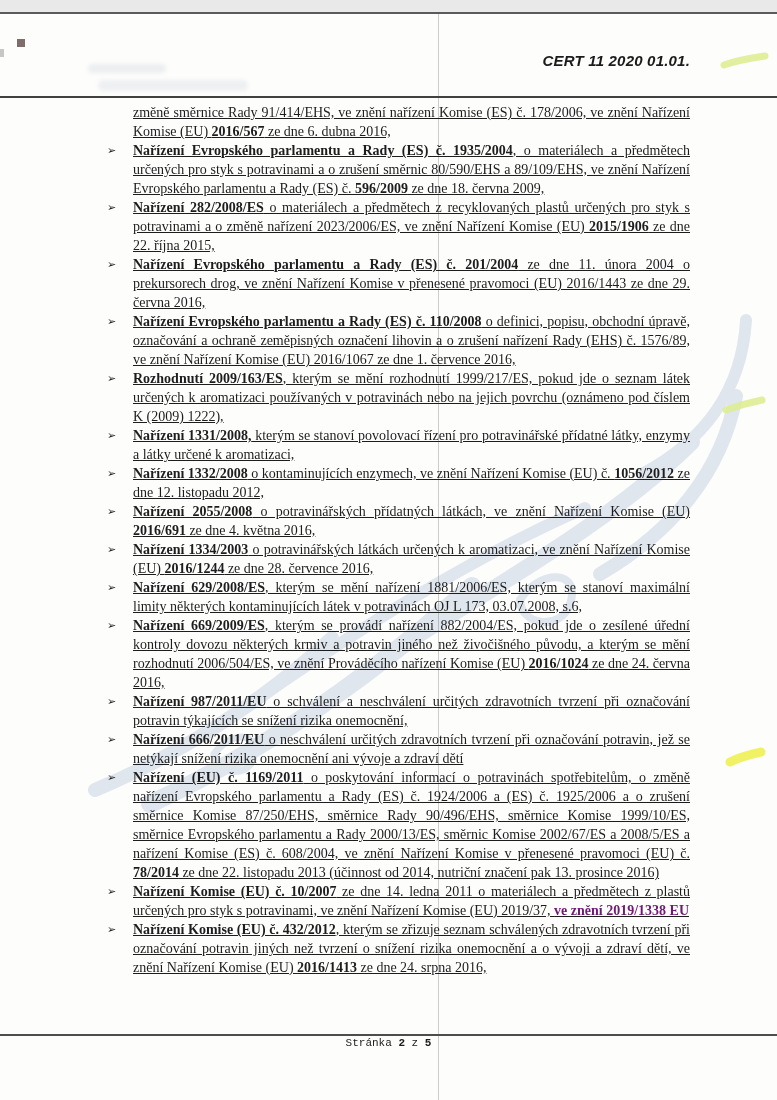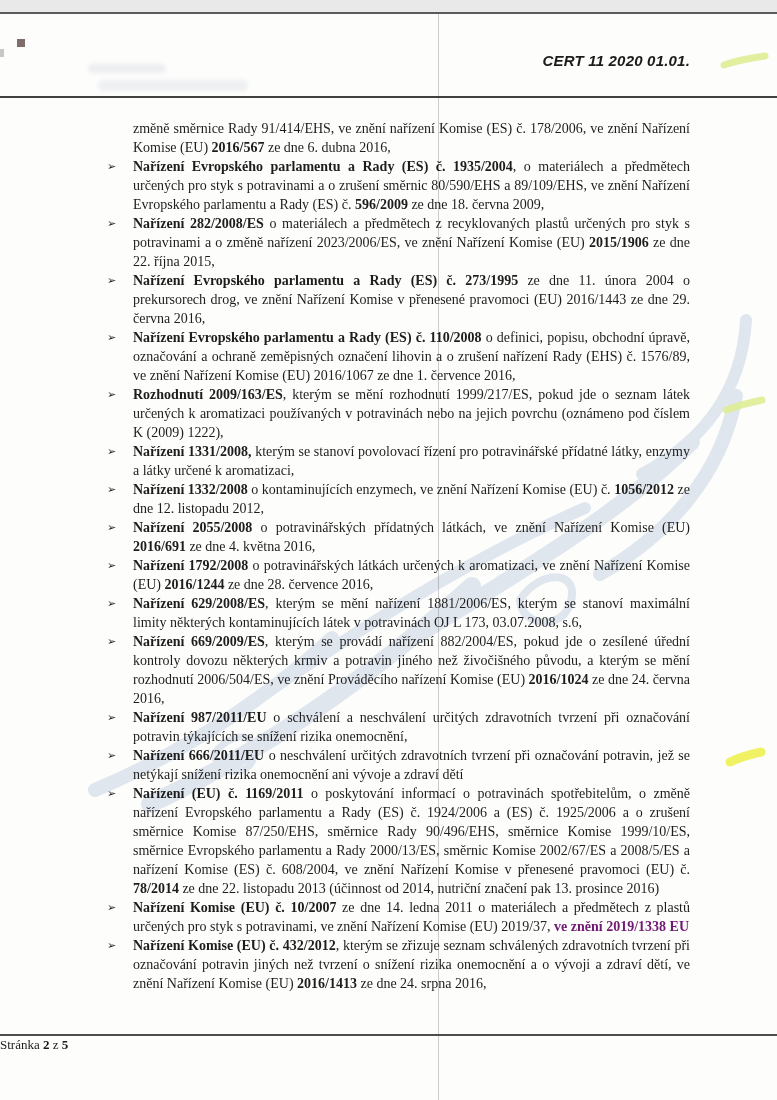--- a/index.html
+++ b/index.html
@@ -18,34 +18,34 @@
   .header-code{
     position:absolute;top:40px;right:87px;
     font-family:"Liberation Sans", sans-serif;font-style:italic;font-weight:bold;
     font-size:15px;letter-spacing:.2px;color:#1b1b1b;
   }
   .hrule{position:absolute;left:0;right:0;background:#414141;}
   .rule-header{top:84px;height:2px;}
   .rule-footer{top:1022px;height:2px;background:#4d4d4d;}
   .watermark-svg,.highlight-svg{position:absolute;left:0;top:0;pointer-events:none;}
   .textblock{
-    position:absolute;left:133px;width:557px;top:107px;
-    font-size:14px;line-height:19px;text-align:justify;
+    position:absolute;left:133px;width:557px;top:91px;
+    font-size:14px;line-height:19px;text-align:justify;text-decoration:underline;
   }
   .para{margin:0;}
   .item{position:relative;margin:0;}
   .marker{
     position:absolute;left:-26px;top:2px;font-size:11px;line-height:15px;
     font-family:"DejaVu Sans", sans-serif;color:#222;
   }
   .b{font-weight:bold;}
   .red{font-weight:bold;}
   .footer-text{
-    position:absolute;top:1025px;left:0;right:0;
-    font-family:Liberation Serif, serif;font-size:13px;color:#1b1b1b;
+    position:absolute;top:1025px;left:0;right:0;text-align:center;
+    font-family:Liberation Mono, monospace;font-size:11px;color:#1b1b1b;
   }
 </style>
 </head>
 <body>
 
 <div class="page">
 
   <div class="scan-topline"></div>
   <div class="corner-mark"></div>
   <div class="edge-mark"></div>
@@ -79,27 +79,27 @@
 
   <div class="header-code">CERT 11 2020 01.01.</div>
 
   <div class="hrule rule-header"></div>
 
   <div class="textblock">
     <p class="para" id="intro"><span>změně směrnice Rady 91/414/EHS, ve znění nařízení Komise (ES) č. 178/2006, ve znění Nařízení Komise (EU) </span><span class="b">2016/567</span><span> ze dne 6. dubna 2016,</span></p>
     <div id="items">
         <div class="item"><span class="marker">➢</span><span class="b">Nařízení Evropského parlamentu a Rady (ES) č. 1935/2004</span><span>, o materiálech a předmětech určených pro styk s potravinami a o zrušení směrnic 80/590/EHS a 89/109/EHS, ve znění Nařízení Evropského parlamentu a Rady (ES) č. </span><span class="b">596/2009</span><span> ze dne 18. června 2009,</span></div>
         <div class="item"><span class="marker">➢</span><span class="b">Nařízení 282/2008/ES</span><span> o materiálech a předmětech z recyklovaných plastů určených pro styk s potravinami a o změně nařízení 2023/2006/ES, ve znění Nařízení Komise (EU) </span><span class="b">2015/1906</span><span> ze dne 22. října 2015,</span></div>
-        <div class="item"><span class="marker">➢</span><span class="b">Nařízení Evropského parlamentu a Rady (ES) č. 273/1995</span><span> ze dne 11. února 2004 o prekursorech drog, ve znění Nařízení Komise v přenesené pravomoci (EU) 2016/1443 ze dne 29. června 2016,</span></div>
+        <div class="item"><span class="marker">➢</span><span class="b">Nařízení Evropského parlamentu a Rady (ES) č. 201/2004</span><span> ze dne 11. února 2004 o prekursorech drog, ve znění Nařízení Komise v přenesené pravomoci (EU) 2016/1443 ze dne 29. června 2016,</span></div>
         <div class="item"><span class="marker">➢</span><span class="b">Nařízení Evropského parlamentu a Rady (ES) č. 110/2008</span><span> o definici, popisu, obchodní úpravě, označování a ochraně zeměpisných označení lihovin a o zrušení nařízení Rady (EHS) č. 1576/89, ve znění Nařízení Komise (EU) 2016/1067 ze dne 1. července 2016,</span></div>
         <div class="item"><span class="marker">➢</span><span class="b">Rozhodnutí 2009/163/ES</span><span>, kterým se mění rozhodnutí 1999/217/ES, pokud jde o seznam látek určených k aromatizaci používaných v potravinách nebo na jejich povrchu (oznámeno pod číslem K (2009) 1222),</span></div>
         <div class="item"><span class="marker">➢</span><span class="b">Nařízení 1331/2008,</span><span> kterým se stanoví povolovací řízení pro potravinářské přídatné látky, enzymy a látky určené k aromatizaci,</span></div>
         <div class="item"><span class="marker">➢</span><span class="b">Nařízení 1332/2008</span><span> o kontaminujících enzymech, ve znění Nařízení Komise (EU) č. </span><span class="b">1056/2012</span><span> ze dne 12. listopadu 2012,</span></div>
         <div class="item"><span class="marker">➢</span><span class="b">Nařízení 2055/2008</span><span> o potravinářských přídatných látkách, ve znění Nařízení Komise (EU) </span><span class="b">2016/691</span><span> ze dne 4. května 2016,</span></div>
-        <div class="item"><span class="marker">➢</span><span class="b">Nařízení 1792/2008</span><span> o potravinářských látkách určených k aromatizaci, ve znění Nařízení Komise (EU) </span><span class="b">2016/1244</span><span> ze dne 28. července 2016,</span></div>
+        <div class="item"><span class="marker">➢</span><span class="b">Nařízení 1334/2003</span><span> o potravinářských látkách určených k aromatizaci, ve znění Nařízení Komise (EU) </span><span class="b">2016/1244</span><span> ze dne 28. července 2016,</span></div>
         <div class="item"><span class="marker">➢</span><span class="b">Nařízení 629/2008/ES</span><span>, kterým se mění nařízení 1881/2006/ES, kterým se stanoví maximální limity některých kontaminujících látek v potravinách OJ L 173, 03.07.2008, s.6,</span></div>
         <div class="item"><span class="marker">➢</span><span class="b">Nařízení 669/2009/ES</span><span>, kterým se provádí nařízení 882/2004/ES, pokud jde o zesílené úřední kontroly dovozu některých krmiv a potravin jiného než živočišného původu, a kterým se mění rozhodnutí 2006/504/ES, ve znění Prováděcího nařízení Komise (EU) </span><span class="b">2016/1024</span><span> ze dne 24. června 2016,</span></div>
         <div class="item"><span class="marker">➢</span><span class="b">Nařízení 987/2011/EU</span><span> o schválení a neschválení určitých zdravotních tvrzení při označování potravin týkajících se snížení rizika onemocnění,</span></div>
         <div class="item"><span class="marker">➢</span><span class="b">Nařízení 666/2011/EU</span><span> o neschválení určitých zdravotních tvrzení při označování potravin, jež se netýkají snížení rizika onemocnění ani vývoje a zdraví dětí</span></div>
         <div class="item"><span class="marker">➢</span><span class="b">Nařízení (EU) č. 1169/2011</span><span> o poskytování informací o potravinách spotřebitelům, o změně nařízení Evropského parlamentu a Rady (ES) č. 1924/2006 a (ES) č. 1925/2006 a o zrušení směrnice Komise 87/250/EHS, směrnice Rady 90/496/EHS, směrnice Komise 1999/10/ES, směrnice Evropského parlamentu a Rady 2000/13/ES, směrnic Komise 2002/67/ES a 2008/5/ES a nařízení Komise (ES) č. 608/2004, ve znění Nařízení Komise v přenesené pravomoci (EU) č. </span><span class="b">78/2014</span><span> ze dne 22. listopadu 2013 (účinnost od 2014, nutriční značení pak 13. prosince 2016)</span></div>
         <div class="item"><span class="marker">➢</span><span class="b">Nařízení Komise (EU) č. 10/2007</span><span> ze dne 14. ledna 2011 o materiálech a předmětech z plastů určených pro styk s potravinami, ve znění Nařízení Komise (EU) 2019/37, </span><span class="b red" style="color: #701a75;">ve znění 2019/1338 EU</span></div>
         <div class="item"><span class="marker">➢</span><span class="b">Nařízení Komise (EU) č. 432/2012</span><span>, kterým se zřizuje seznam schválených zdravotních tvrzení při označování potravin jiných než tvrzení o snížení rizika onemocnění a o vývoji a zdraví dětí, ve znění Nařízení Komise (EU) </span><span class="b">2016/1413</span><span> ze dne 24. srpna 2016,</span></div>
       </div>
   </div>
 

